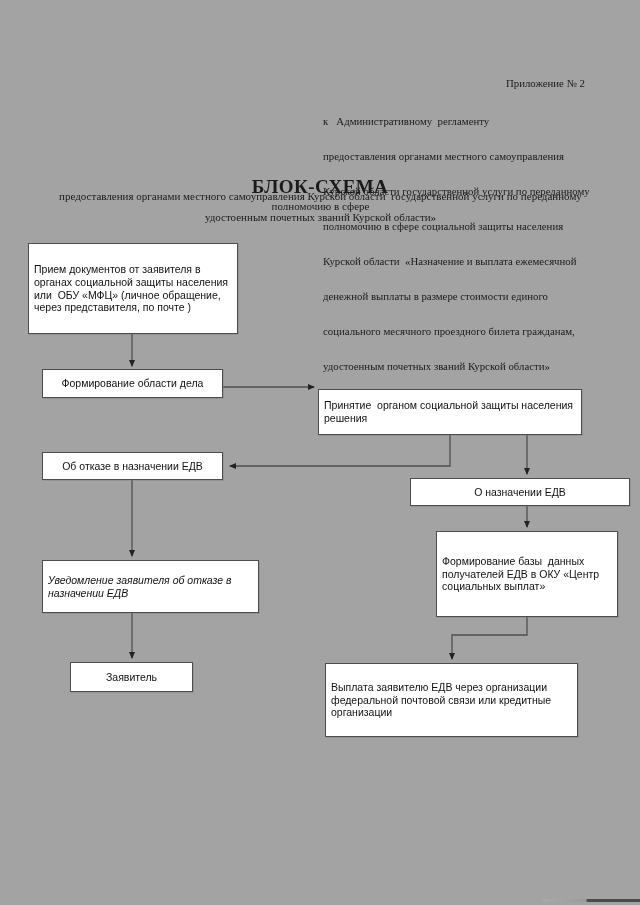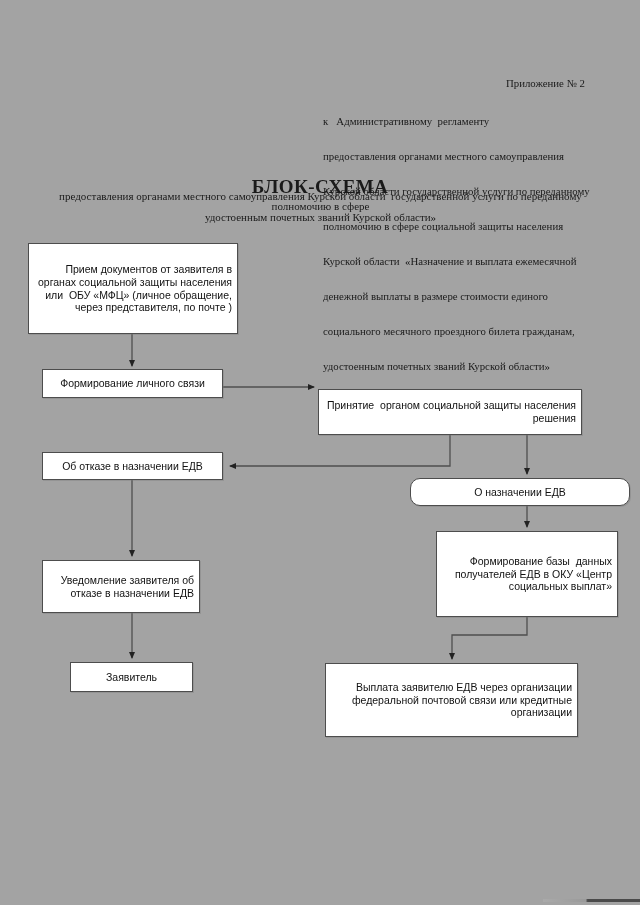--- a/index.html
+++ b/index.html
@@ -27,32 +27,32 @@
   .doc-subtitle{
     position:absolute;left:28px;top:191px;width:585px;
     font-size:11px;line-height:10.3px;
   }
   .doc-subtitle div{text-align:center;white-space:pre-wrap;}
   
   .fbox{
     position:absolute;box-sizing:border-box;
     border:1px solid #4d4d4d;background:#fff;
     display:flex;align-items:center;justify-content:center;
-    text-align:right;
+    text-align:left;
     font-family:"Liberation Sans", sans-serif;
     font-size:10.5px;line-height:12.6px;color:#111;
     padding:2px 5px;white-space:pre-wrap;
     box-shadow:1px 1px 0 rgba(120,120,120,.35);
   }
   .b1{left:28px;top:243px;width:210px;height:91px;}
   .b2{left:42px;top:369px;width:181px;height:29px;}
   .b3{left:318px;top:361px;width:264px;height:46px;margin-top:28px;}
   .b4{left:42px;top:452px;width:181px;height:28px;}
-  .b5{left:410px;top:478px;width:220px;height:28px;border-radius:10px;}
-  .b6{left:42px;top:560px;width:158px;height:53px;}
+  .b5{left:410px;top:478px;width:220px;height:28px;}
+  .b6{left:42px;top:560px;width:217px;height:53px;font-style:italic;}
   .b7{left:436px;top:531px;width:182px;height:86px;}
   .b8{left:70px;top:662px;width:123px;height:30px;}
   .b9{left:325px;top:663px;width:253px;height:74px;}
   .connectors{position:absolute;left:0;top:0;pointer-events:none;}
   
   .bottom-rule{
     position:absolute;left:543px;top:899px;width:97px;height:3px;
     background:linear-gradient(to right,#aaaaaa 0%,#9a9a9a 44%,#4a4a4a 46%,#4a4a4a 100%);
   }
 </style>
@@ -89,21 +89,21 @@
     <path d="M223,387 H314" fill="none" stroke="#4f4f4f" stroke-width="1.3" marker-end="url(#arw)"></path>
     <path d="M450,407 V466 H230" fill="none" stroke="#4f4f4f" stroke-width="1.3" marker-end="url(#arw)"></path>
     <path d="M450,429 H527 V474" fill="none" stroke="#4f4f4f" stroke-width="1.3" marker-end="url(#arw)"></path>
     <path d="M132,480 V556" fill="none" stroke="#4f4f4f" stroke-width="1.3" marker-end="url(#arw)"></path>
     <path d="M527,506 V527" fill="none" stroke="#4f4f4f" stroke-width="1.3" marker-end="url(#arw)"></path>
     <path d="M132,613 V658" fill="none" stroke="#4f4f4f" stroke-width="1.3" marker-end="url(#arw)"></path>
     <path d="M527,617 V635 H452 V659" fill="none" stroke="#4f4f4f" stroke-width="1.3" marker-end="url(#arw)"></path>
   </svg>
 
   <div class="fbox b1">Прием документов от заявителя в органах социальной защиты населения или  ОБУ «МФЦ» (личное обращение, через представителя, по почте )</div>
-  <div class="fbox b2">Формирование личного связи</div>
+  <div class="fbox b2">Формирование области дела</div>
   <div class="fbox b3">Принятие  органом социальной защиты населения решения</div>
   <div class="fbox b4">Об отказе в назначении ЕДВ</div>
   <div class="fbox b5">О назначении ЕДВ</div>
   <div class="fbox b6">Уведомление заявителя об отказе в назначении ЕДВ</div>
   <div class="fbox b7">Формирование базы  данных получателей ЕДВ в ОКУ «Центр социальных выплат»</div>
   <div class="fbox b8">Заявитель</div>
   <div class="fbox b9">Выплата заявителю ЕДВ через организации федеральной почтовой связи или кредитные организации</div>
 
   <div class="bottom-rule"></div>
 

